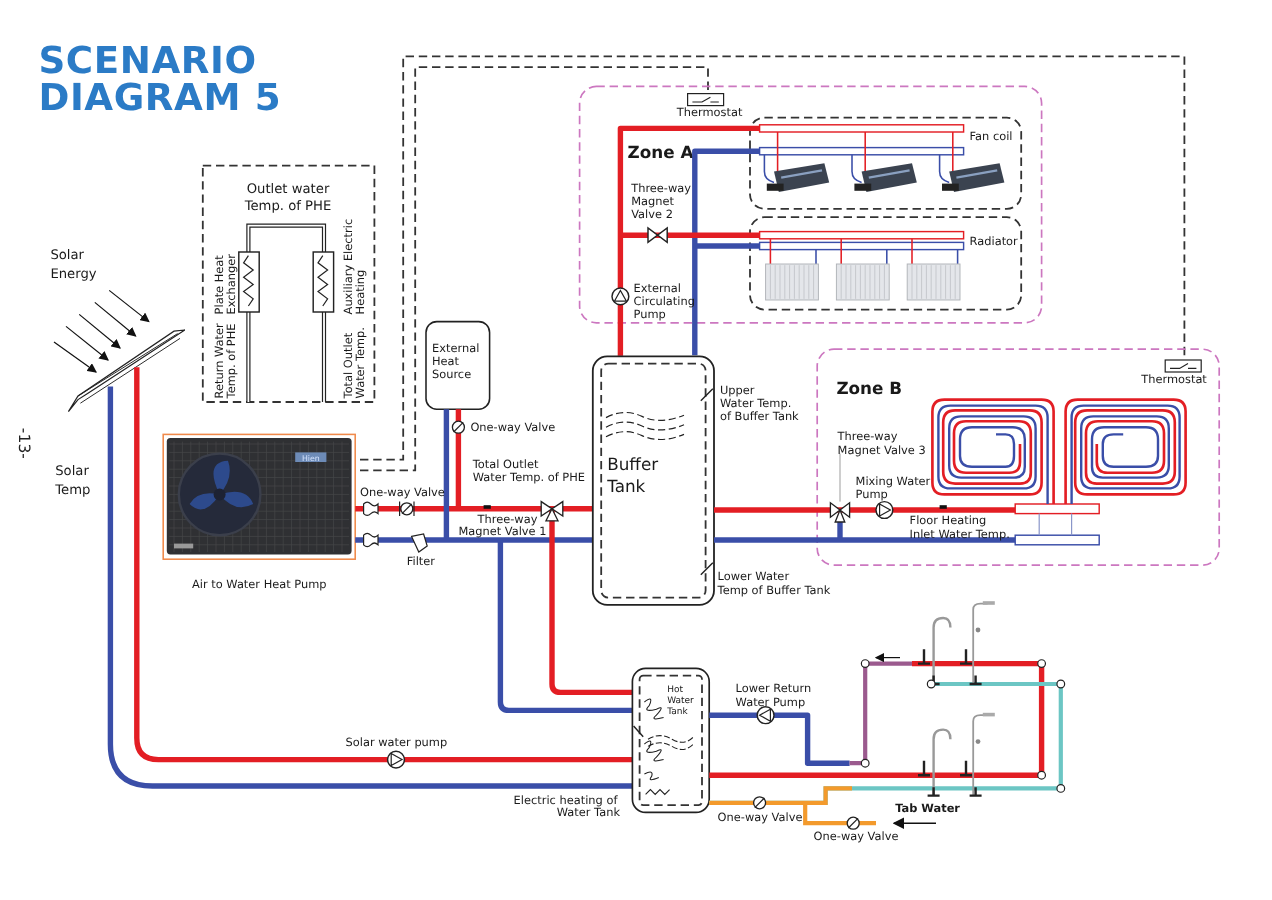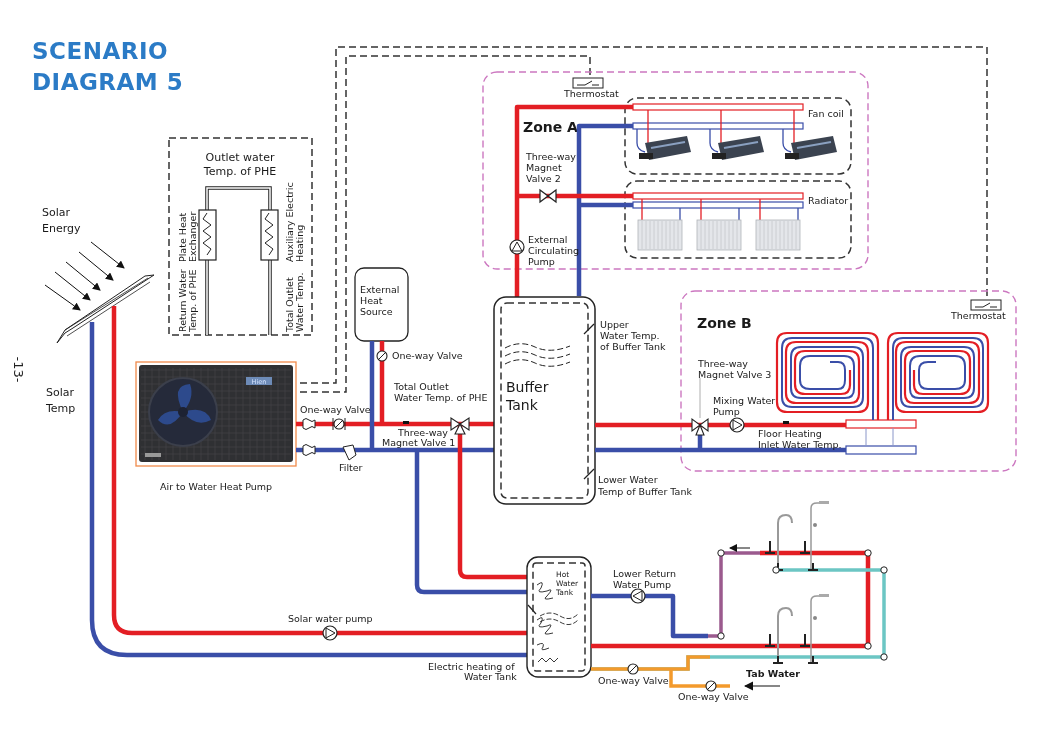--- a/index.html
+++ b/index.html
@@ -1,17 +1,17 @@
 <!DOCTYPE html>
 <html><head>
 <meta charset="utf-8">
 <style>
   html,body{margin:0;padding:0;background:#fff;}
   body{width:1060px;height:750px;position:relative;overflow:hidden;font-family:"DejaVu Sans","Liberation Sans",sans-serif;}
-  #title{position:absolute;left:32px;top:36px;font-family:"DejaVu Sans",sans-serif;font-weight:bold;font-size:23px;line-height:31px;color:#2b7bc6;letter-spacing:0.5px;}
+  #title{position:absolute;left:32px;top:36px;font-family:"DejaVu Sans",sans-serif;font-weight:bold;font-size:31px;line-height:31px;color:#2b7bc6;letter-spacing:0.5px;}
   #page-num{position:absolute;left:6px;top:362px;font-size:13px;transform:rotate(90deg);transform-origin:center;color:#222;}
   svg text{font-family:"DejaVu Sans","Liberation Sans",sans-serif;fill:#1a1a1a;}
   .lbl{font-size:9.5px;}
   .lbl-md{font-size:11px;}
   .lbl-lg{font-size:14px;}
   .red{stroke:#e31e24;}
   .blue{stroke:#3a4ea8;}
   .pipe{fill:none;stroke-width:4.5;stroke-linejoin:round;stroke-linecap:butt;}
   .dash{fill:none;stroke:#333;stroke-width:1.5;stroke-dasharray:7 4;}
   .pinkdash{fill:none;stroke:#cc77c0;stroke-width:1.4;stroke-dasharray:7 4;}

